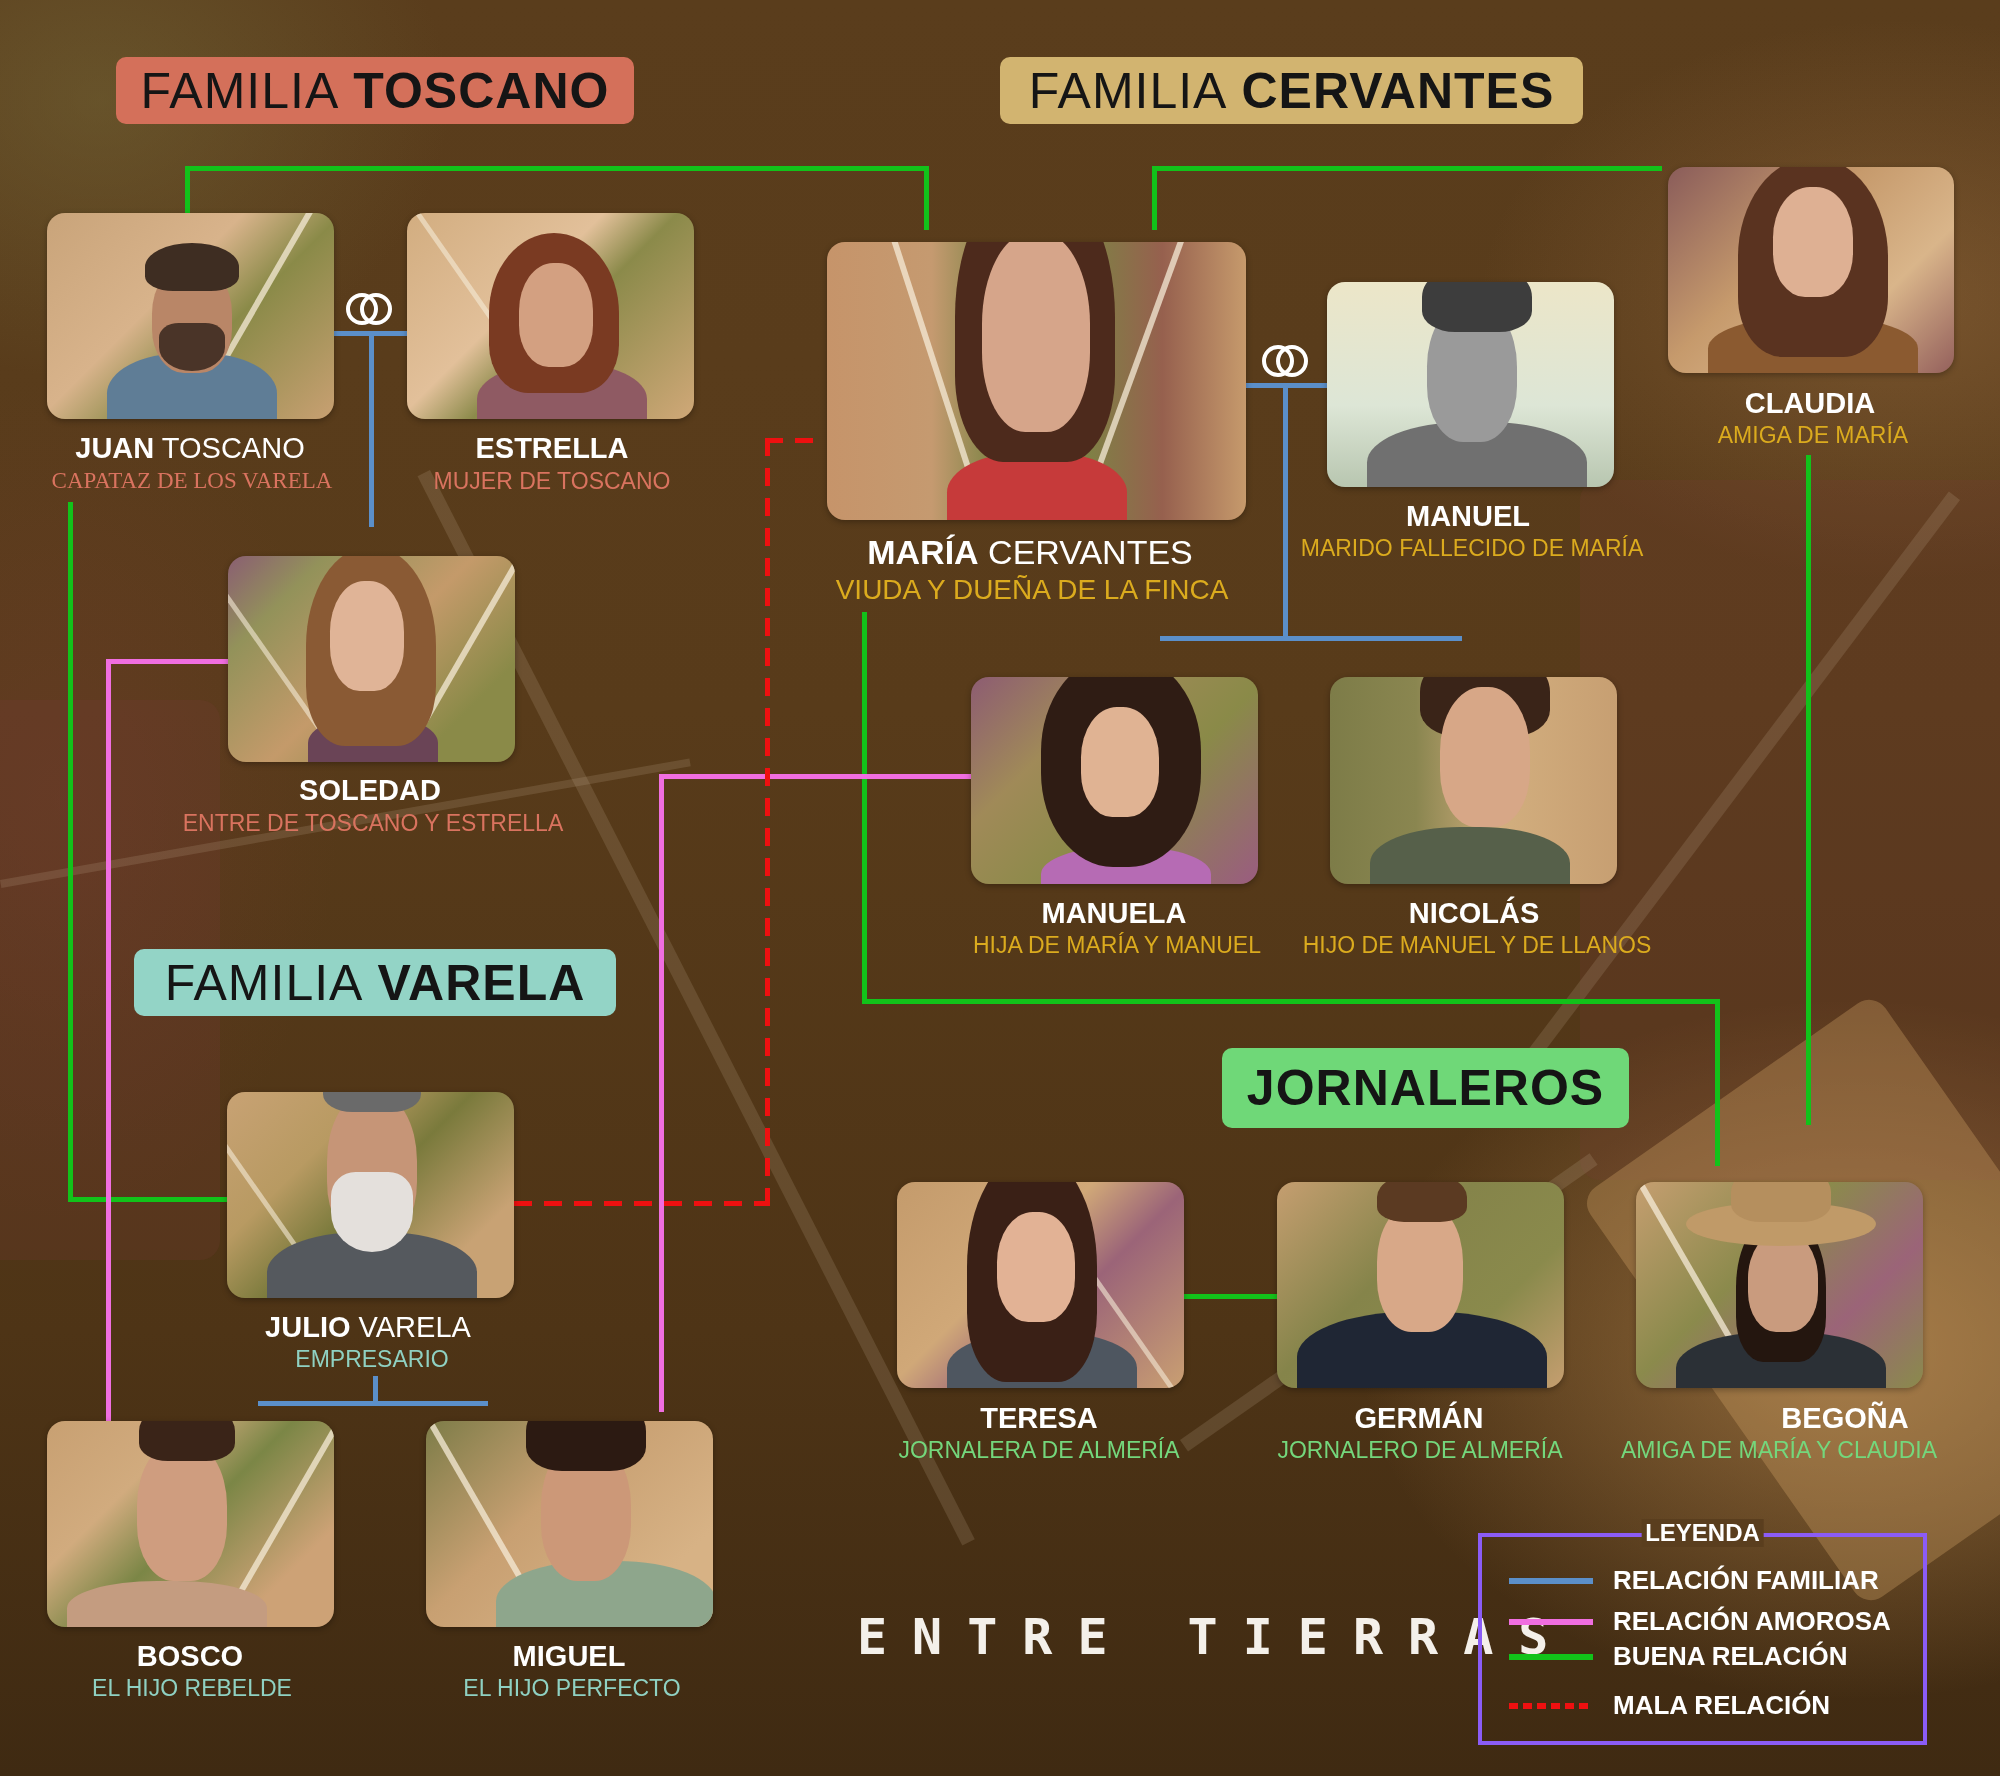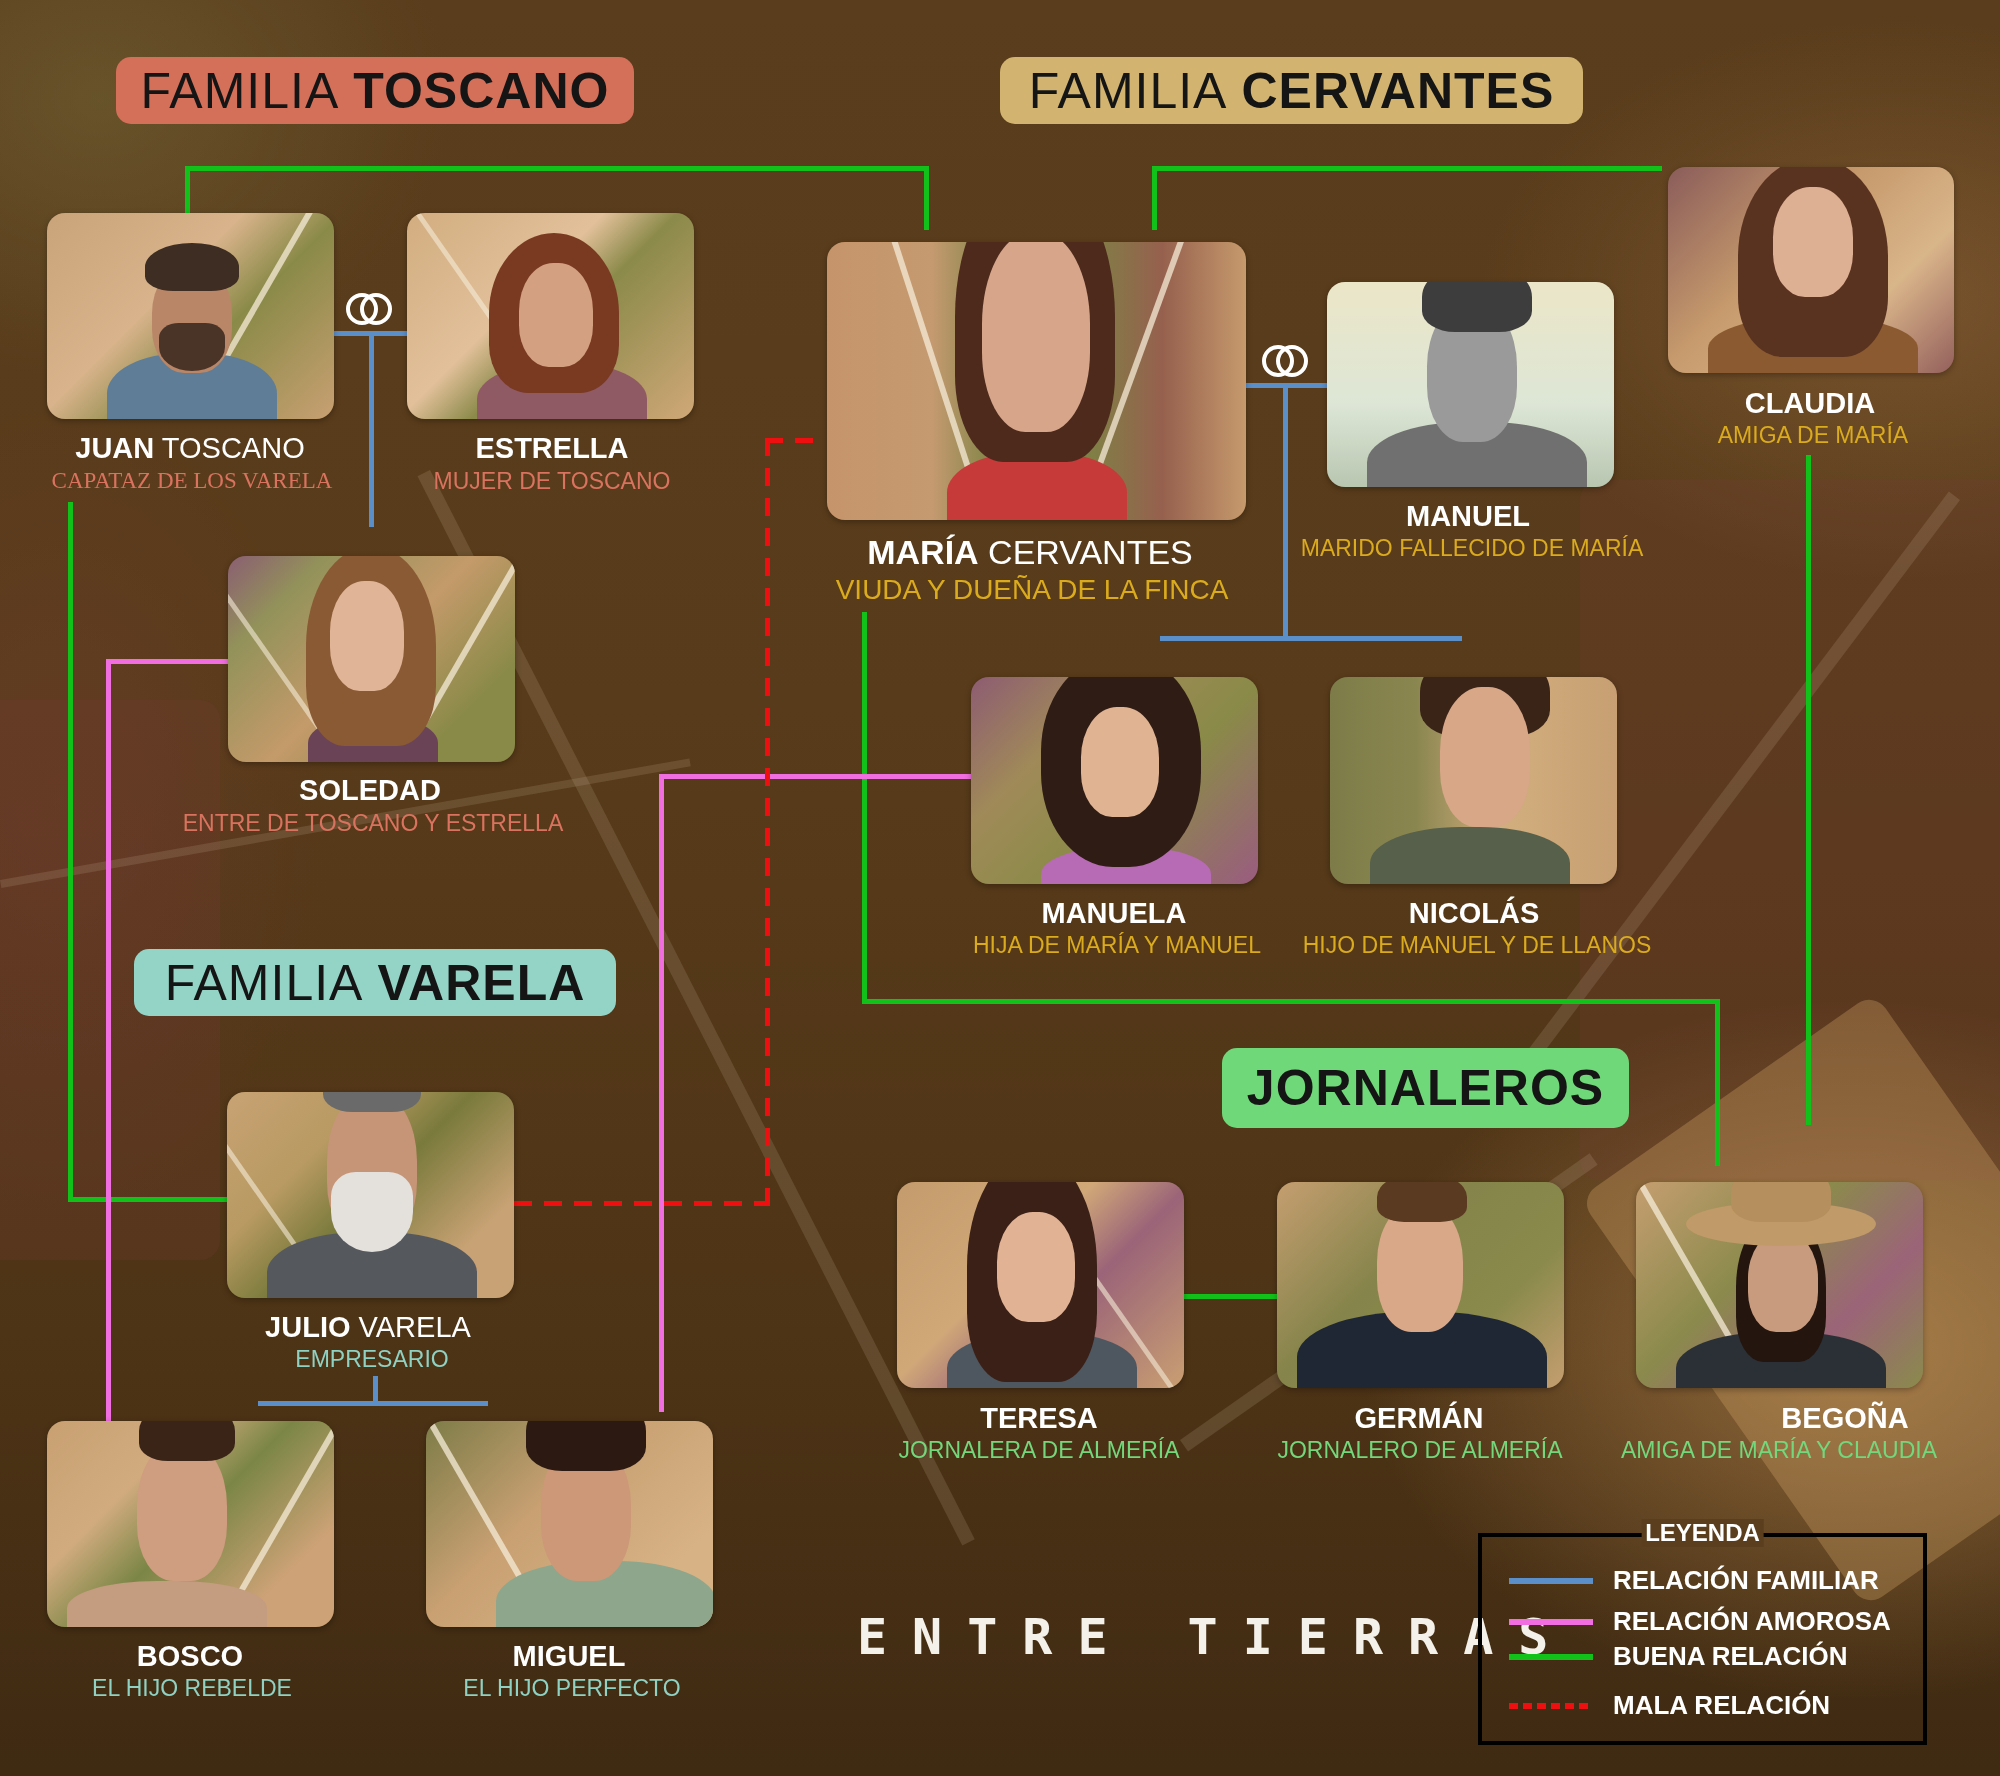--- a/index.html
+++ b/index.html
@@ -9,21 +9,21 @@
     background:
       radial-gradient(ellipse 700px 500px at 1850px 1350px, rgba(200,150,90,0.55), rgba(0,0,0,0) 70%),
       radial-gradient(ellipse 600px 400px at 1900px 300px, rgba(180,130,80,0.35), rgba(0,0,0,0) 70%),
       radial-gradient(ellipse 500px 400px at 100px 100px, rgba(120,110,60,0.45), rgba(0,0,0,0) 70%),
       radial-gradient(ellipse 400px 600px at 60px 800px, rgba(120,60,50,0.35), rgba(0,0,0,0) 70%),
       linear-gradient(180deg, #5a3d1c 0%, #583b1a 40%, #4e3416 75%, #3f2a12 100%);
   }
   .road { position: absolute; background: rgba(200,180,150,0.18); transform-origin: 0 0; height: 14px; }
   .field { position: absolute; border-radius: 20px; background: rgba(130,70,60,0.16); }
   .label-box {
-    position: absolute; border-radius: 15px;
+    position: absolute; border-radius: 10px;
     display: flex; align-items: center; justify-content: center;
     font-family: "Liberation Sans", sans-serif; font-size: 50px; color: #151515; letter-spacing: 1px;
   }
   .label-box .light { font-weight: normal; margin-right: 14px; }
   .label-box .bold { font-weight: bold; }
   .card {
     position: absolute; border-radius: 18px; overflow: hidden;
     box-shadow: 0 2px 6px rgba(0,0,0,0.3);
   }
   .card .sky { position: absolute; inset: 0; }
@@ -51,21 +51,21 @@
   .pink { background: #f06ee0; }
   .green { background: #12c21a; }
   .red-h { height: 5px; background: repeating-linear-gradient(90deg, #ee1010 0 18px, transparent 18px 30px); }
   .red-v { width: 5px; background: repeating-linear-gradient(180deg, #ee1010 0 18px, transparent 18px 30px); }
   .rings { position: absolute; width: 46px; height: 30px; }
   .rings span {
     position: absolute; top: 0; width: 24px; height: 24px; border: 4px solid #fff; border-radius: 50%;
   }
   .legend {
     position: absolute; left: 1478px; top: 1533px; width: 441px; height: 204px;
-    border: 4px solid #000000;
+    border: 4px solid #8b5cf6;
   }
   .legend-title {
     position: absolute; left: 50%; top: -18px; transform: translateX(-50%);
     background: #5a3e1e; padding: 0 4px;
     color: #ffffff; font-family: "Liberation Sans", sans-serif; font-weight: bold; font-size: 24px;
   }
   .legend-row { position: absolute; left: 27px; display: flex; align-items: center; }
   .legend-swatch { width: 84px; height: 6px; margin-right: 20px; }
   .legend-text { color: #ffffff; font-family: "Liberation Sans", sans-serif; font-weight: bold; font-size: 26px; }
   .title-logo {

